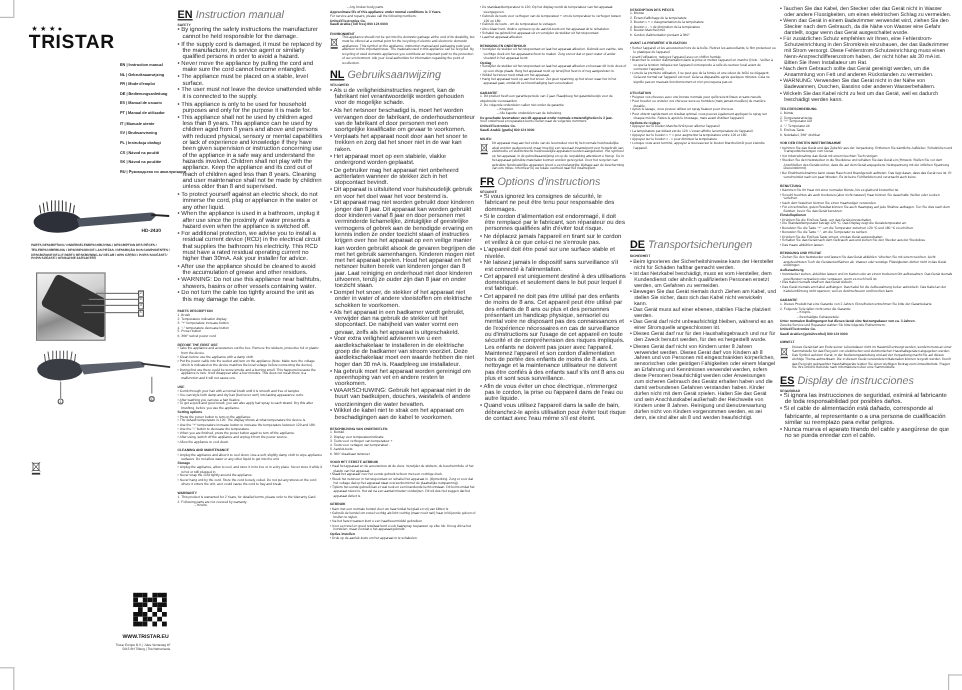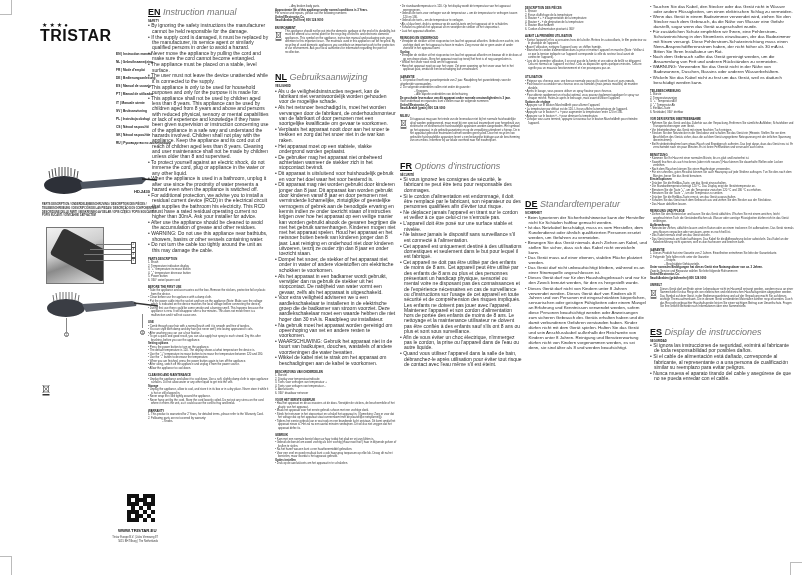--- a/index.html
+++ b/index.html
@@ -8,21 +8,21 @@
 
   .crop { position: absolute; border-color: #bbb; border-style: solid; border-width: 0; }
   .crop.tl1 { left: 0; top: 14px; width: 12px; border-top-width: 1px; }
   .crop.tl2 { left: 11px; top: 0; height: 14px; border-left-width: 1px; }
   .crop.bl1 { left: 0; top: 556px; width: 12px; border-top-width: 1px; }
   .crop.bl2 { left: 11px; top: 556px; height: 19px; border-left-width: 1px; }
   .crop.br1 { right: 0; top: 562px; width: 12px; border-top-width: 1px; }
   .crop.br2 { right: 11px; top: 562px; height: 13px; border-left-width: 1px; }
 
   
-  .cover { position: absolute; left: 16px; top: 0; width: 148px; height: 575px; }
+  .cover { position: absolute; left: 0; top: 0; width: 148px; height: 575px; }
   .logo { position: absolute; left: 24px; top: 22px; }
   .logo-stars { font-size: 6px; letter-spacing: 2px; color: #111; line-height: 6px; padding-left: 2px; }
   .logo-text { font-family: "Liberation Sans", sans-serif; font-weight: 900; font-size: 16px; letter-spacing: 0.5px; color: #111; line-height: 16px; }
   .lang-list { position: absolute; left: 100px; top: 50px; width: 48px; list-style: none; }
   .lang-list li { font-size: 3.2px; font-weight: bold; line-height: 8.1px; white-space: nowrap; color: #222; }
 
   .brush-top { position: absolute; left: 26px; top: 165px; width: 116px; height: 36px; }
   .model { position: absolute; left: 118px; top: 189px; font-size: 4px; font-weight: bold; color: #222; }
   .parts-caption { position: absolute; left: 26px; top: 203px; width: 122px; font-size: 2.6px; font-weight: bold; line-height: 3.8px; color: #333; text-transform: uppercase; }
 
@@ -66,21 +66,21 @@
   .small-list.indent li { padding-left: 14px; text-indent: 0; }
   .small-list.indent li::before { content: "– "; }
   .bold-small { font-size: 2.8px; line-height: 3.5px; font-weight: bold; color: #222; }
   .spacer { height: 4px; }
   .spacer-s { height: 2px; }
   .env { display: flex; gap: 3px; align-items: flex-start; }
   .env-icon { flex: 0 0 auto; margin-top: 1px; }
   .medium-bullets { list-style: none; }
   .medium-bullets li { font-size: 4.4px; line-height: 4.9px; padding-left: 3.5px; text-indent: -3.5px; margin-bottom: 0.4px; color: #2a2a2a; }
   .medium-bullets li::before { content: "• "; }
-  .gap-top { margin-top: 18px; }
+  .gap-top { margin-top: 3px; }
 </style>
 </head>
 <body>
 
 <div class="crop tl1"></div>
 <div class="crop tl2"></div>
 <div class="crop bl1"></div>
 <div class="crop bl2"></div>
 <div class="crop br1"></div>
 <div class="crop br2"></div>
@@ -469,21 +469,21 @@
   <ul class="small-list dotted">
     <li>Appuyez sur le bouton Marche/Arrêt pour allumer l'appareil.</li>
     <li>La température par défaut est de 120. L'écran affiche la température de l'appareil.</li>
     <li>Appuyez sur le bouton « + » pour augmenter la température entre 120 et 180.</li>
     <li>Appuyez sur le bouton « - » pour diminuer la température.</li>
     <li>Lorsque vous avez terminé, appuyez à nouveau sur le bouton Marche/Arrêt pour éteindre l'appareil.</li>
   </ul>
 
   <div class="heading gap-top" style="margin-top:74px">
     <span class="code">DE</span>
-    <span class="title">Standardtemperatur</span>
+    <span class="title">Transportsicherungen</span>
   </div>
   <div class="sec">SICHERHEIT</div>
   <ul class="medium-bullets">
     <li>Beim Ignorieren der Sicherheitshinweise kann der Hersteller nicht für Schäden haftbar gemacht werden.</li>
     <li>Ist das Netzkabel beschädigt, muss es vom Hersteller, dem Kundendienst oder ähnlich qualifizierten Personen ersetzt werden, um Gefahren zu vermeiden.</li>
     <li>Bewegen Sie das Gerät niemals durch Ziehen am Kabel, und stellen Sie sicher, dass sich das Kabel nicht verwickeln kann.</li>
     <li>Das Gerät muss auf einer ebenen, stabilen Fläche platziert werden.</li>
     <li>Das Gerät darf nicht unbeaufsichtigt bleiben, während es an einer Stromquelle angeschlossen ist.</li>
     <li>Dieses Gerät darf nur für den Haushaltsgebrauch und nur für den Zweck benutzt werden, für den es hergestellt wurde.</li>
     <li>Dieses Gerät darf nicht von Kindern unter 8 Jahren verwendet werden. Dieses Gerät darf von Kindern ab 8 Jahren und von Personen mit eingeschränkten körperlichen, sensorischen oder geistigen Fähigkeiten oder einem Mangel an Erfahrung und Kenntnissen verwendet werden, sofern diese Personen beaufsichtigt werden oder Anweisungen zum sicheren Gebrauch des Geräts erhalten haben und die damit verbundenen Gefahren verstanden haben. Kinder dürfen nicht mit dem Gerät spielen. Halten Sie das Gerät und sein Anschlusskabel außerhalb der Reichweite von Kindern unter 8 Jahren. Reinigung und Benutzerwartung dürfen nicht von Kindern vorgenommen werden, es sei denn, sie sind älter als 8 und werden beaufsichtigt.</li>

